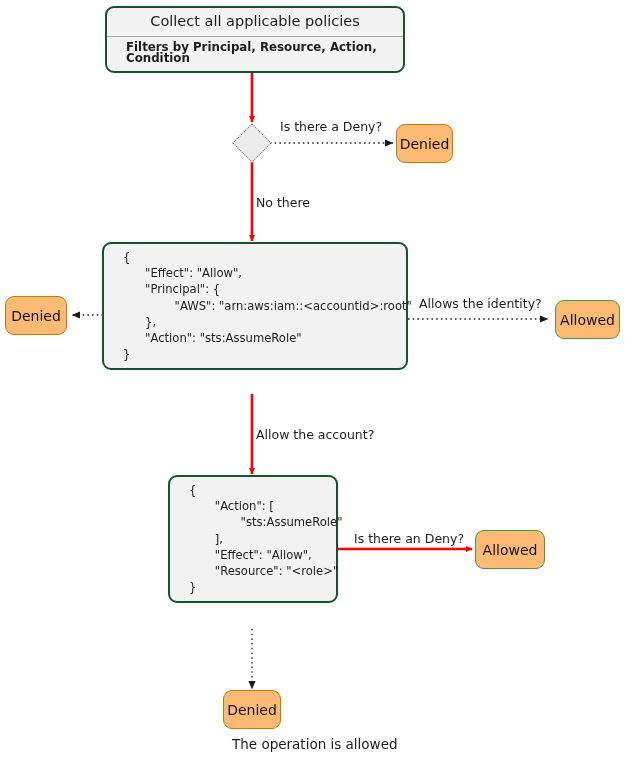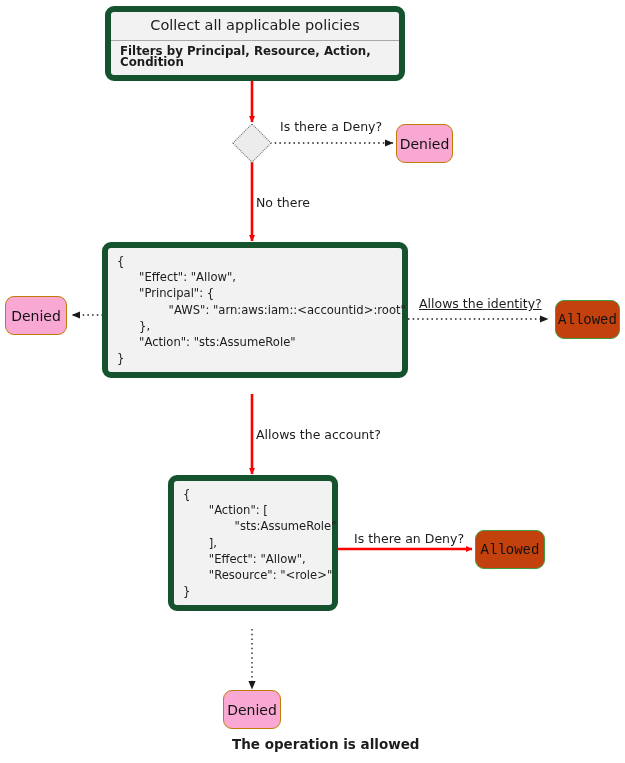--- a/index.html
+++ b/index.html
@@ -29,38 +29,39 @@
     pointer-events: none;
   }
 
   
   .node {
     position: absolute;
     box-sizing: border-box;
   }
   .panel {
     background: #f2f2f2;
-    border: 6px solid #14532d;
+    border: 2px solid #14532d;
     border-radius: 9px;
     box-sizing: border-box;
   }
   .panel-title {
     text-align: center;
     font-size: 14.5px;
     color: #1c1c1c;
     padding: 5px 8px 6px 8px;
     border-bottom: 1px solid #a8a8a8;
     line-height: 1.15;
     white-space: nowrap;
   }
   .panel-body {
     font-size: 11.5px;
     padding: 5px 9px 6px 9px;
     line-height: 1.0;
     color: #1c1c1c;
+    margin-left: 10px;
   }
   .panel-body.single {
     padding: 5px 9px 6px 9px;
     font-size: 11.8px;
     font-weight: bold;
   }
   .code-line {
     white-space: pre;
     font-size: 11.6px;
     line-height: 16.2px;
@@ -72,29 +73,28 @@
     position: absolute;
     box-sizing: border-box;
     border-radius: 9px;
     display: flex;
     align-items: center;
     justify-content: center;
     font-size: 14px;
     white-space: nowrap;
   }
   .pill.denied {
-    background: #f9a8d4;
+    background: #fdba74;
     border: 1px solid #c07d05;
     color: #121212;
   }
   .pill.allowed {
-    background: #c2410c;
+    background: #fdba74;
     border: 1px solid #3f9e3f;
     color: #121212;
-    font-family: Liberation Mono, monospace;
   }
 
   
   .diamond {
     position: absolute;
     width: 28px;
     height: 28px;
     background: #ececec;
     border: 1px dotted #6f6f6f;
     transform: rotate(45deg);
@@ -106,21 +106,20 @@
     position: absolute;
     font-size: 12.5px;
     color: #1c1c1c;
     white-space: nowrap;
   }
   .caption {
     position: absolute;
     font-size: 13.5px;
     color: #1c1c1c;
     white-space: nowrap;
-    font-weight: bold;
   }
 </style>
 </head>
 <body>
 
 <div id="canvas">
 
   <svg class="edges" viewBox="0 0 625 763">
     <defs>
       <marker id="redArrow" markerWidth="9" markerHeight="9" refX="6.5" refY="3.2" orient="auto" markerUnits="userSpaceOnUse">
@@ -196,21 +195,21 @@
   </div>
 
   <div class="pill denied" style="left:223px; top:690px; width:58px; height:39px;">
     <span>Denied</span>
   </div>
 
   <div class="edge-label" style="left:280px; top:119px;text-align:right;">Is there a Deny?</div>
 
   <div class="edge-label" style="left:256px; top:195px;">No there</div>
 
-  <div class="edge-label" style="left:419px; top:296px;text-decoration:underline;">Allows the identity?</div>
-
-  <div class="edge-label" style="left:256px; top:427px;">Allows the account?</div>
+  <div class="edge-label" style="left:419px; top:296px;">Allows the identity?</div>
+
+  <div class="edge-label" style="left:256px; top:427px;">Allow the account?</div>
 
   <div class="edge-label" style="left:354px; top:531px;">Is there an Deny?</div>
 
   <div class="caption" style="left:232px; top:736px;">The operation is allowed</div>
 
 </div>
 
 </body></html>

